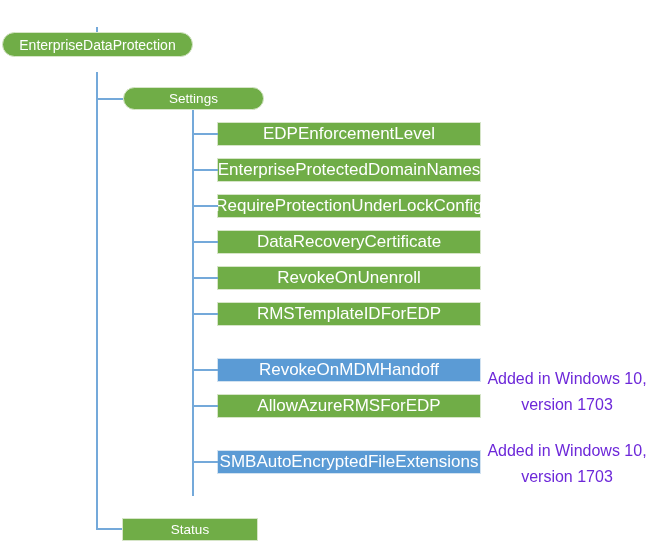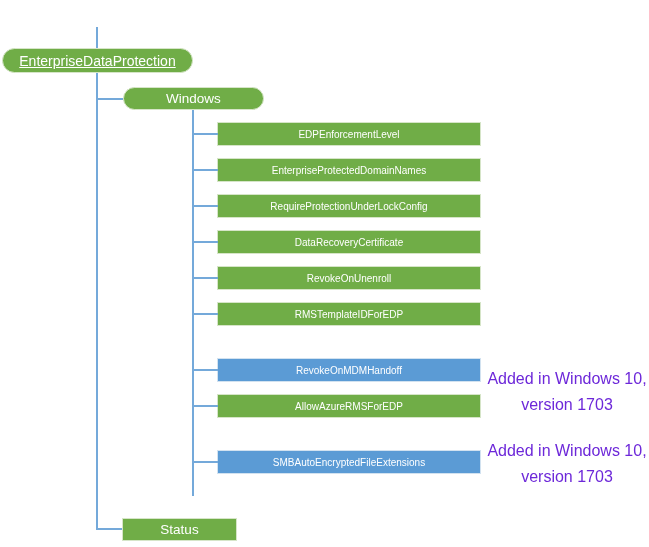--- a/index.html
+++ b/index.html
@@ -18,35 +18,35 @@
     align-items: center;
     justify-content: center;
     color: #ffffff;
     background: #70AD47;
     border: 1.5px solid #d6e5c8;
     font-size: 13.5px;
     white-space: nowrap;
   }
   .node.pill { border-radius: 12.5px; }
   .node-root  { left: 2px;  top: 3px;   width: 193px; height: 25px; font-size: 14px; }
-  .node-edp   { left: 2px;  top: 48px;  width: 191px; height: 25px; font-size: 14px; text-decoration: underline; }
+  .node-edp   { left: 2px;  top: 32px;  width: 191px; height: 25px; font-size: 14px; }
   .node-settings { left: 123px; top: 87px;  width: 141px; height: 23px; }
-  .node-status   { left: 122px; top: 518px; width: 115px; height: 23px; border-radius: 0; }
+  .node-status   { left: 122px; top: 518px; width: 136px; height: 23px; border-radius: 0; }
   .children {
     position: absolute;
     left: 217px; top: 122px; width: 264px;
     display: flex; flex-direction: column; gap: 12px;
   }
   .child {
     position: relative;
     box-sizing: border-box;
     height: 24px;
     display: flex; align-items: center; justify-content: center;
     color: #ffffff;
-    font-size: 10px;
+    font-size: 17px;
     white-space: nowrap;
     background: #70AD47;
     border: 1.5px solid #d6e5c8;
   }
   .child[data-variant="blue"] { background: #5B9BD5; border-color: #d2e2f0; margin-top: 20px; }
   .branch {
     position: absolute;
     left: -26px; top: 9.5px;
     width: 26px; height: 2px;
     background: #74A9DA;
@@ -74,21 +74,21 @@
 
 <div class="canvas">
 
   <div class="line v-root-edp"></div>
   <div class="line v-left-trunk"></div>
   <div class="line h-to-settings"></div>
   <div class="line h-to-status"></div>
   <div class="line v-settings-trunk"></div>
 
   <div class="node pill node-edp">EnterpriseDataProtection</div>
-  <div class="node pill node-settings">Windows</div>
+  <div class="node pill node-settings">Settings</div>
 
   <div class="children">
     <div class="child" data-variant="green">EDPEnforcementLevel<i class="branch"></i></div>
     <div class="child" data-variant="green">EnterpriseProtectedDomainNames<i class="branch"></i></div>
     <div class="child" data-variant="green">RequireProtectionUnderLockConfig<i class="branch"></i></div>
     <div class="child" data-variant="green">DataRecoveryCertificate<i class="branch"></i></div>
     <div class="child" data-variant="green">RevokeOnUnenroll<i class="branch"></i></div>
     <div class="child" data-variant="green">RMSTemplateIDForEDP<i class="branch"></i></div>
     <div class="child" data-variant="blue">RevokeOnMDMHandoff<i class="branch"></i></div>
     <div class="child" data-variant="green">AllowAzureRMSForEDP<i class="branch"></i></div>

